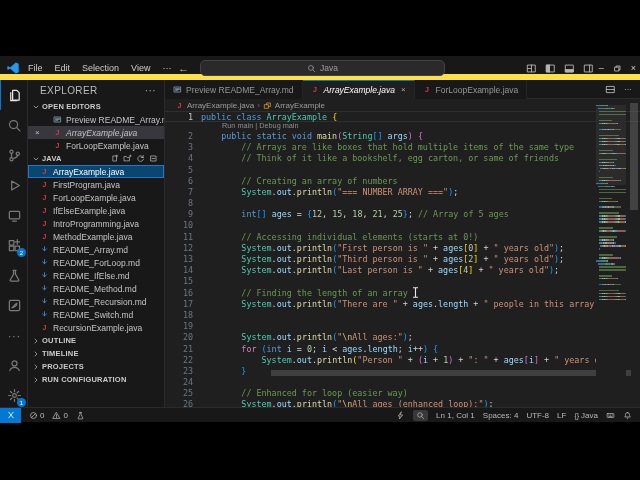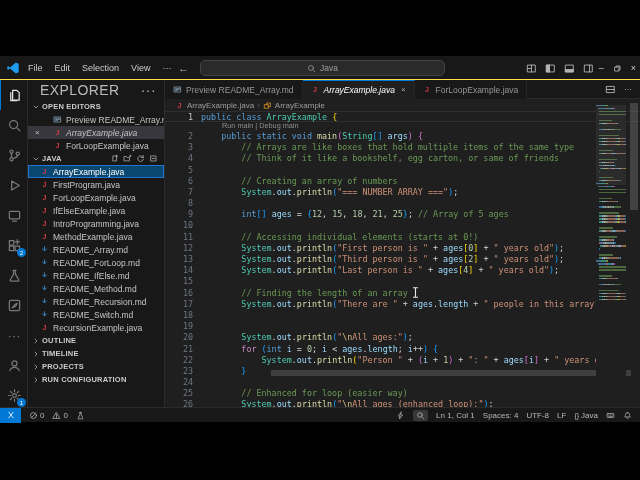--- a/index.html
+++ b/index.html
@@ -3,21 +3,21 @@
 <meta charset="utf-8">
 <style>
   * { box-sizing: border-box; margin: 0; padding: 0; }
   html,body { width:640px; height:480px; background:#000; overflow:hidden; }
   .screen { position:relative; width:640px; height:480px; background:#000;
             font-family:"Liberation Sans", sans-serif; cursor:default; user-select:none; }
   .window { position:absolute; left:0; top:56px; width:640px; height:366px; background:#1f1f1f; }
 
   
   .titlebar { position:absolute; left:0; top:0; width:640px; height:24px; background:#181818;
-              border-bottom:1px solid #fde047; }
+              border-bottom:6px solid #fde047; }
   .tb-left { position:absolute; left:6px; top:0; height:24px; display:flex; align-items:center; gap:2px; }
   .menu-item { color:#cccccc; font-size:9px; padding:3px 6px; border-radius:3px; }
   .nav-arrows { position:absolute; left:178px; top:0; height:24px; display:flex; align-items:center; gap:10px;
                 color:#bbbbbb; font-size:11px; }
   .searchbox { position:absolute; left:200px; top:4px; width:245px; height:16px; background:#2a2a2a;
                border:1px solid #424242; border-radius:5px; display:flex; align-items:center; justify-content:center;
                gap:4px; color:#9d9d9d; font-size:8.5px; }
   .tb-right { position:absolute; right:46px; top:0; height:24px; display:flex; align-items:center; gap:8px; color:#b5b5b5; }
   .win-controls { position:absolute; right:4px; top:0; height:24px; display:flex; align-items:center; gap:9px;
                   color:#cccccc; font-size:9px; }
@@ -29,21 +29,21 @@
   .ab-item { position:relative; width:28px; height:30px; display:flex; align-items:center; justify-content:center;
              color:#7a7a7a; }
   .ab-item.active { color:#e7e7e7; border-left:1.5px solid #0078d4; }
   .badge { position:absolute; right:2px; bottom:3px; min-width:9px; height:9px; border-radius:5px;
            background:#0078d4; color:#fff; font-size:6px; display:flex; align-items:center; justify-content:center;
            padding:0 1px; }
 
   
   .sidebar { position:absolute; left:28px; top:24px; width:137px; height:327px; background:#181818;
              border-right:1px solid #2b2b2b; color:#cccccc; overflow:hidden; }
-  .sb-title { height:20px; display:flex; align-items:center; padding:0 8px 0 12px; font-size:14px;
+  .sb-title { height:20px; display:flex; align-items:center; padding:0 8px 0 12px; font-size:10px;
               letter-spacing:.4px; color:#bbbbbb; }
   .sb-title .grow { flex:1; }
   .sec-header { height:13px; display:flex; align-items:center; padding-left:4px; font-size:7.5px; font-weight:bold;
                 color:#cccccc; letter-spacing:.2px; gap:2px; }
   .sec-header .grow { flex:1; }
   .sec-actions { display:flex; gap:4px; padding-right:6px; color:#b5b5b5; }
   .row { height:13px; display:flex; align-items:center; font-size:8.5px; gap:4px; padding-left:25px; color:#c5c5c5; white-space:nowrap; }
   .row.tree { padding-left:12px; }
   .row.active-gray { background:#37373d; position:relative; padding-left:25px; }
   .row.active-gray .x-close { position:absolute; left:7px; color:#c5c5c5; font-size:8px; }

